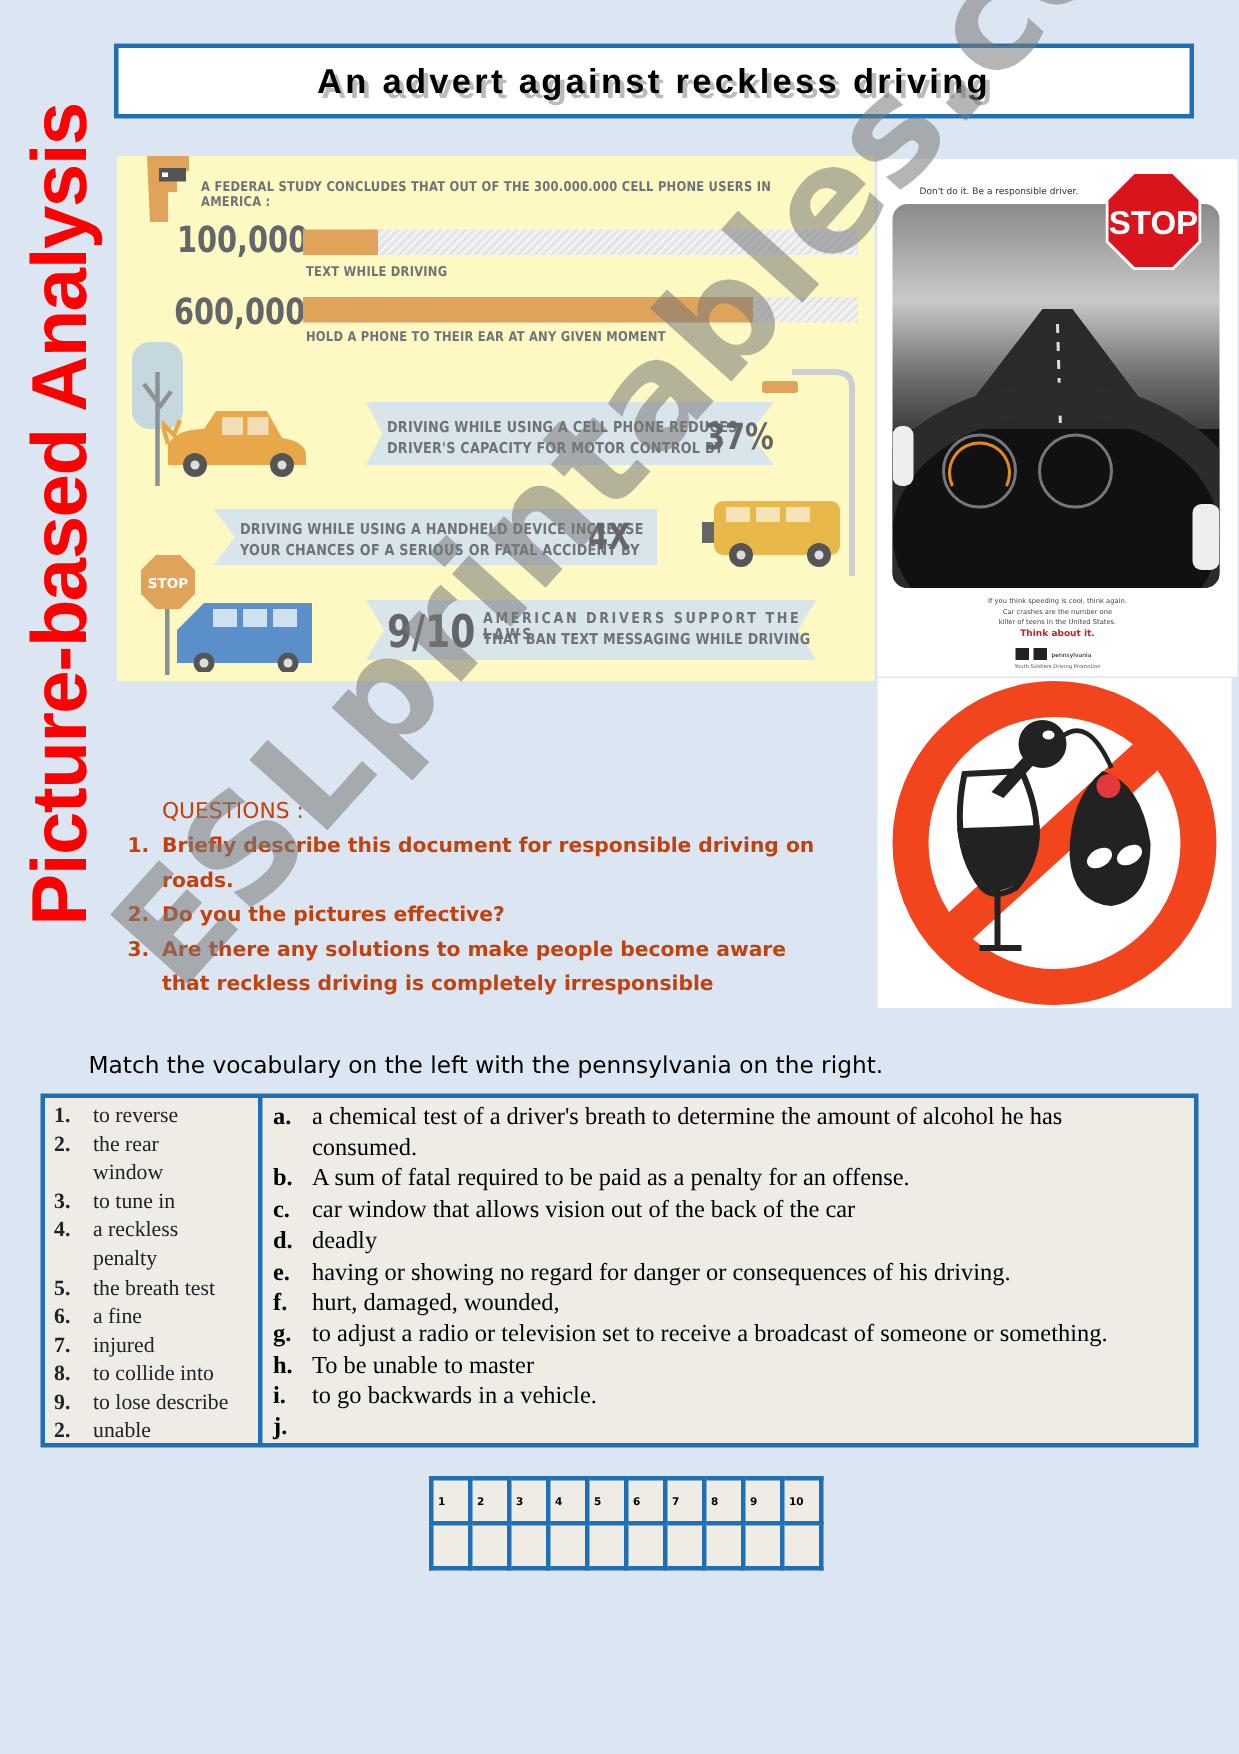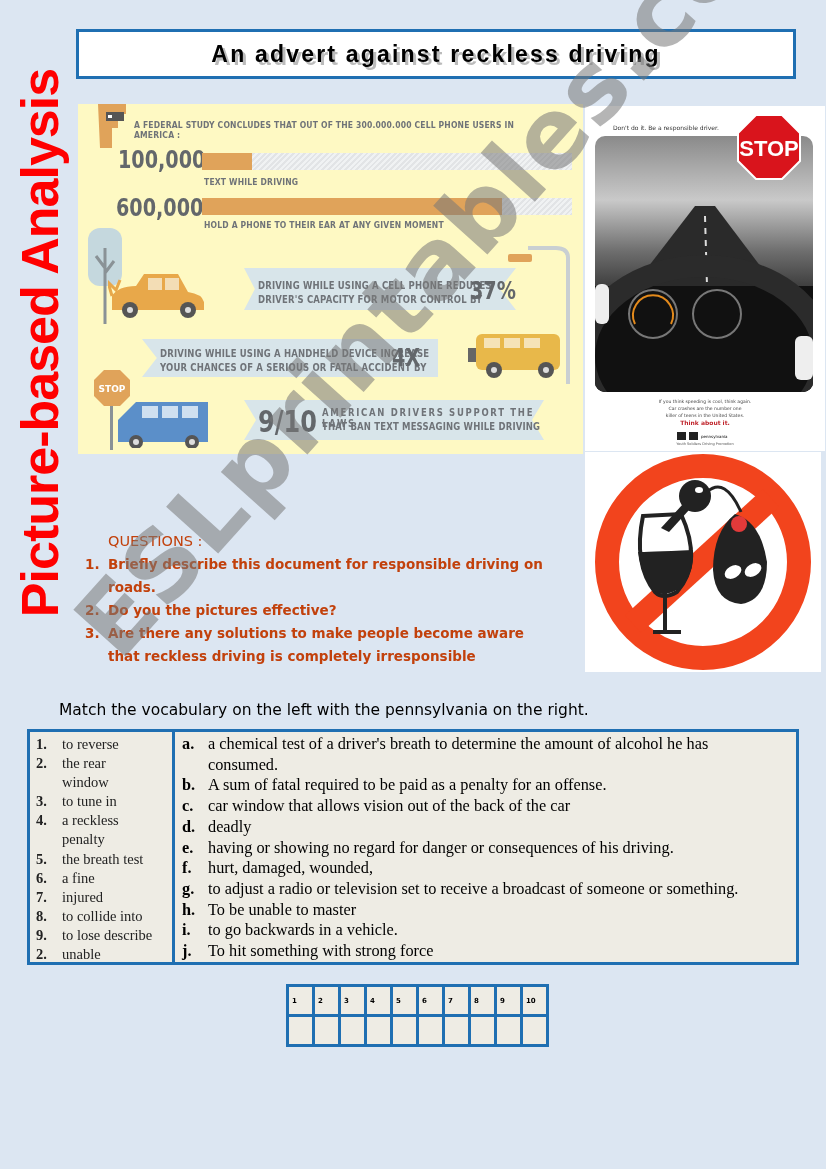--- a/index.html
+++ b/index.html
@@ -302,21 +302,20 @@
       <div class="drow">
         <span class="l">h.</span>
         <span>To be unable to master</span>
       </div>
       <div class="drow">
         <span class="l">i.</span>
         <span>to go backwards in a vehicle.</span>
       </div>
       <div class="drow">
         <span class="l">j.</span>
-        <span>To hit something with strong force</span>
       </div>
     </div>
 </div>
 
 <table id="answer-grid" class="abs">
   <tbody>
       <tr id="grid-head">
         <td>1</td>
         <td>2</td>
         <td>3</td>

